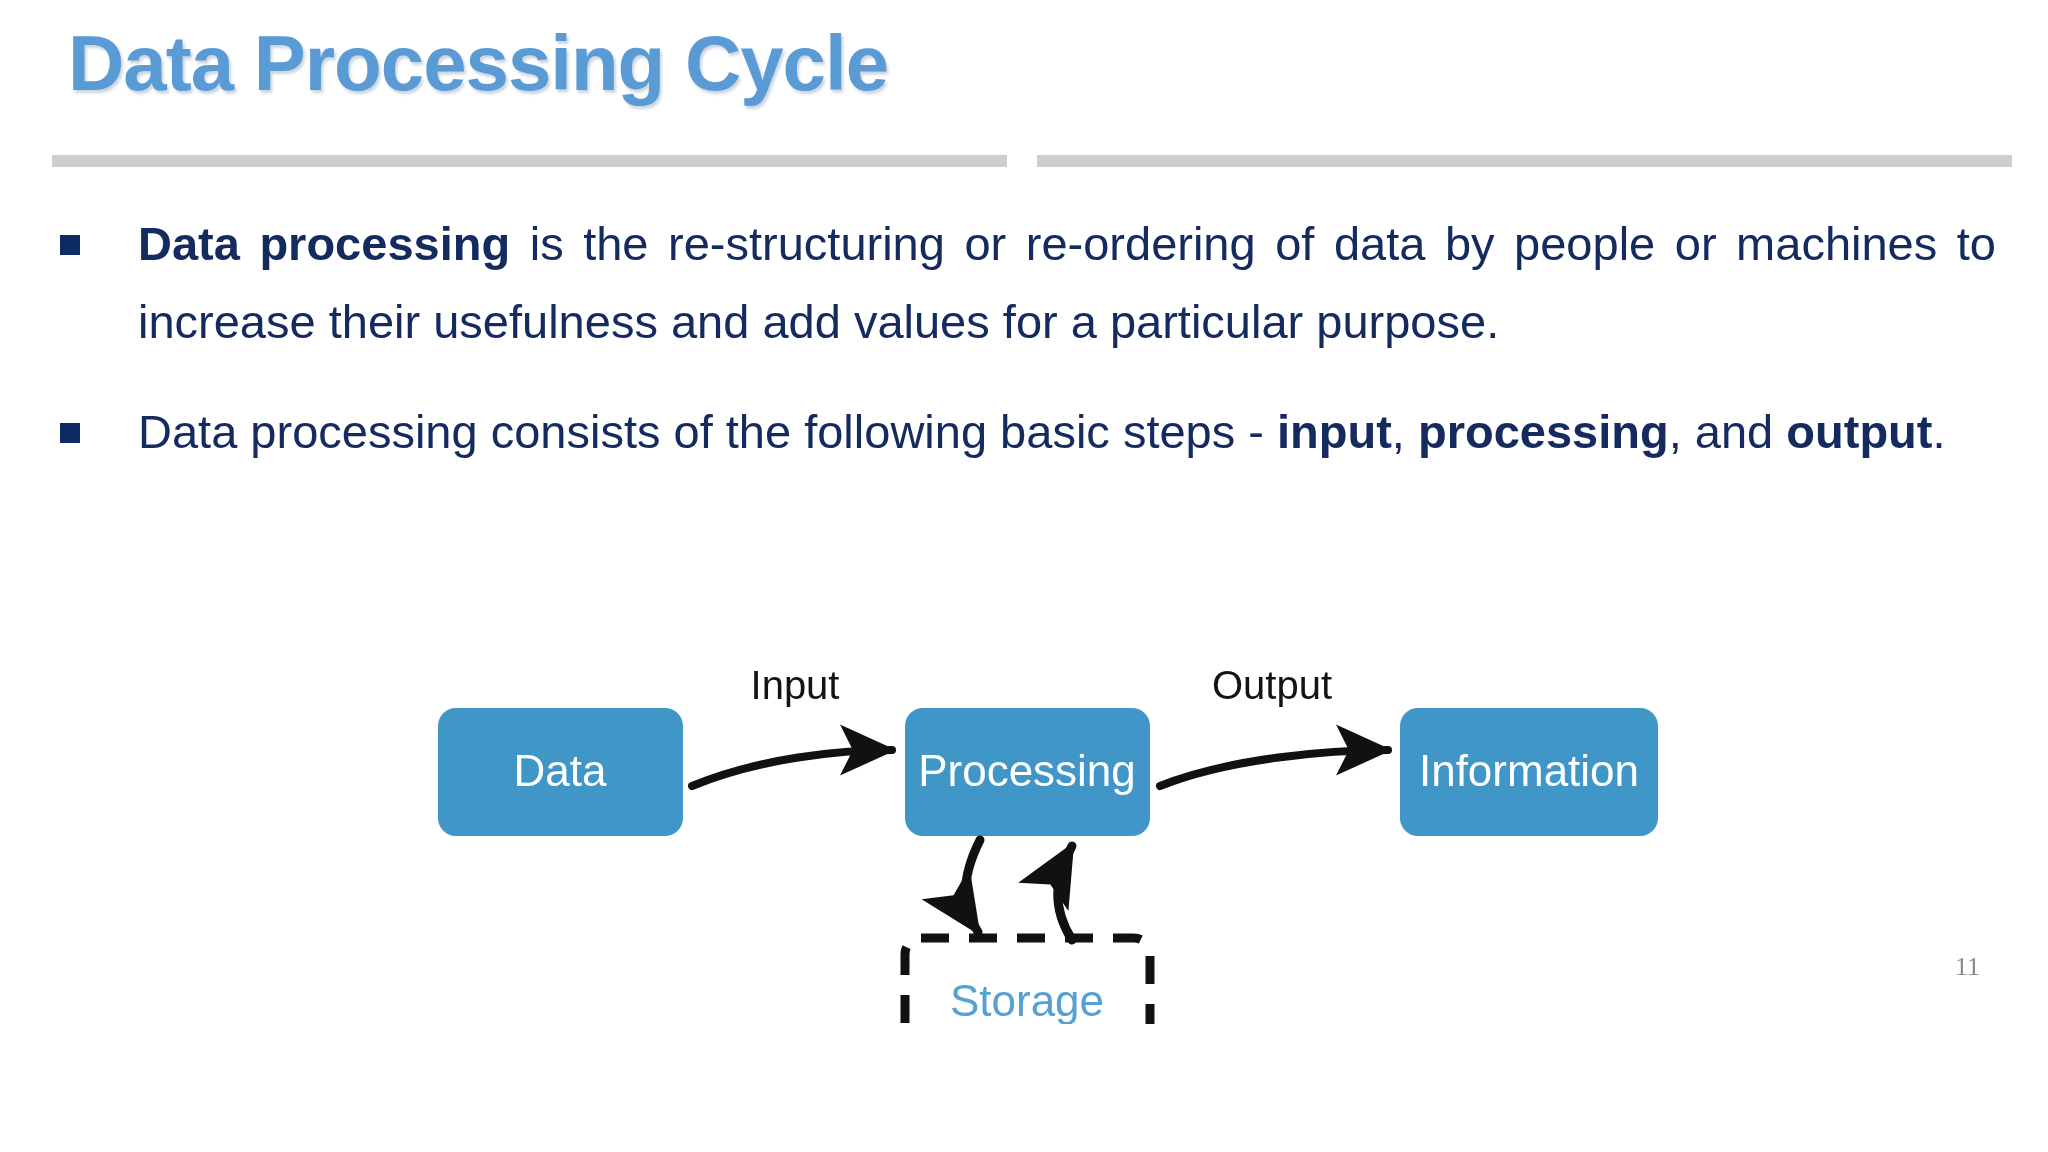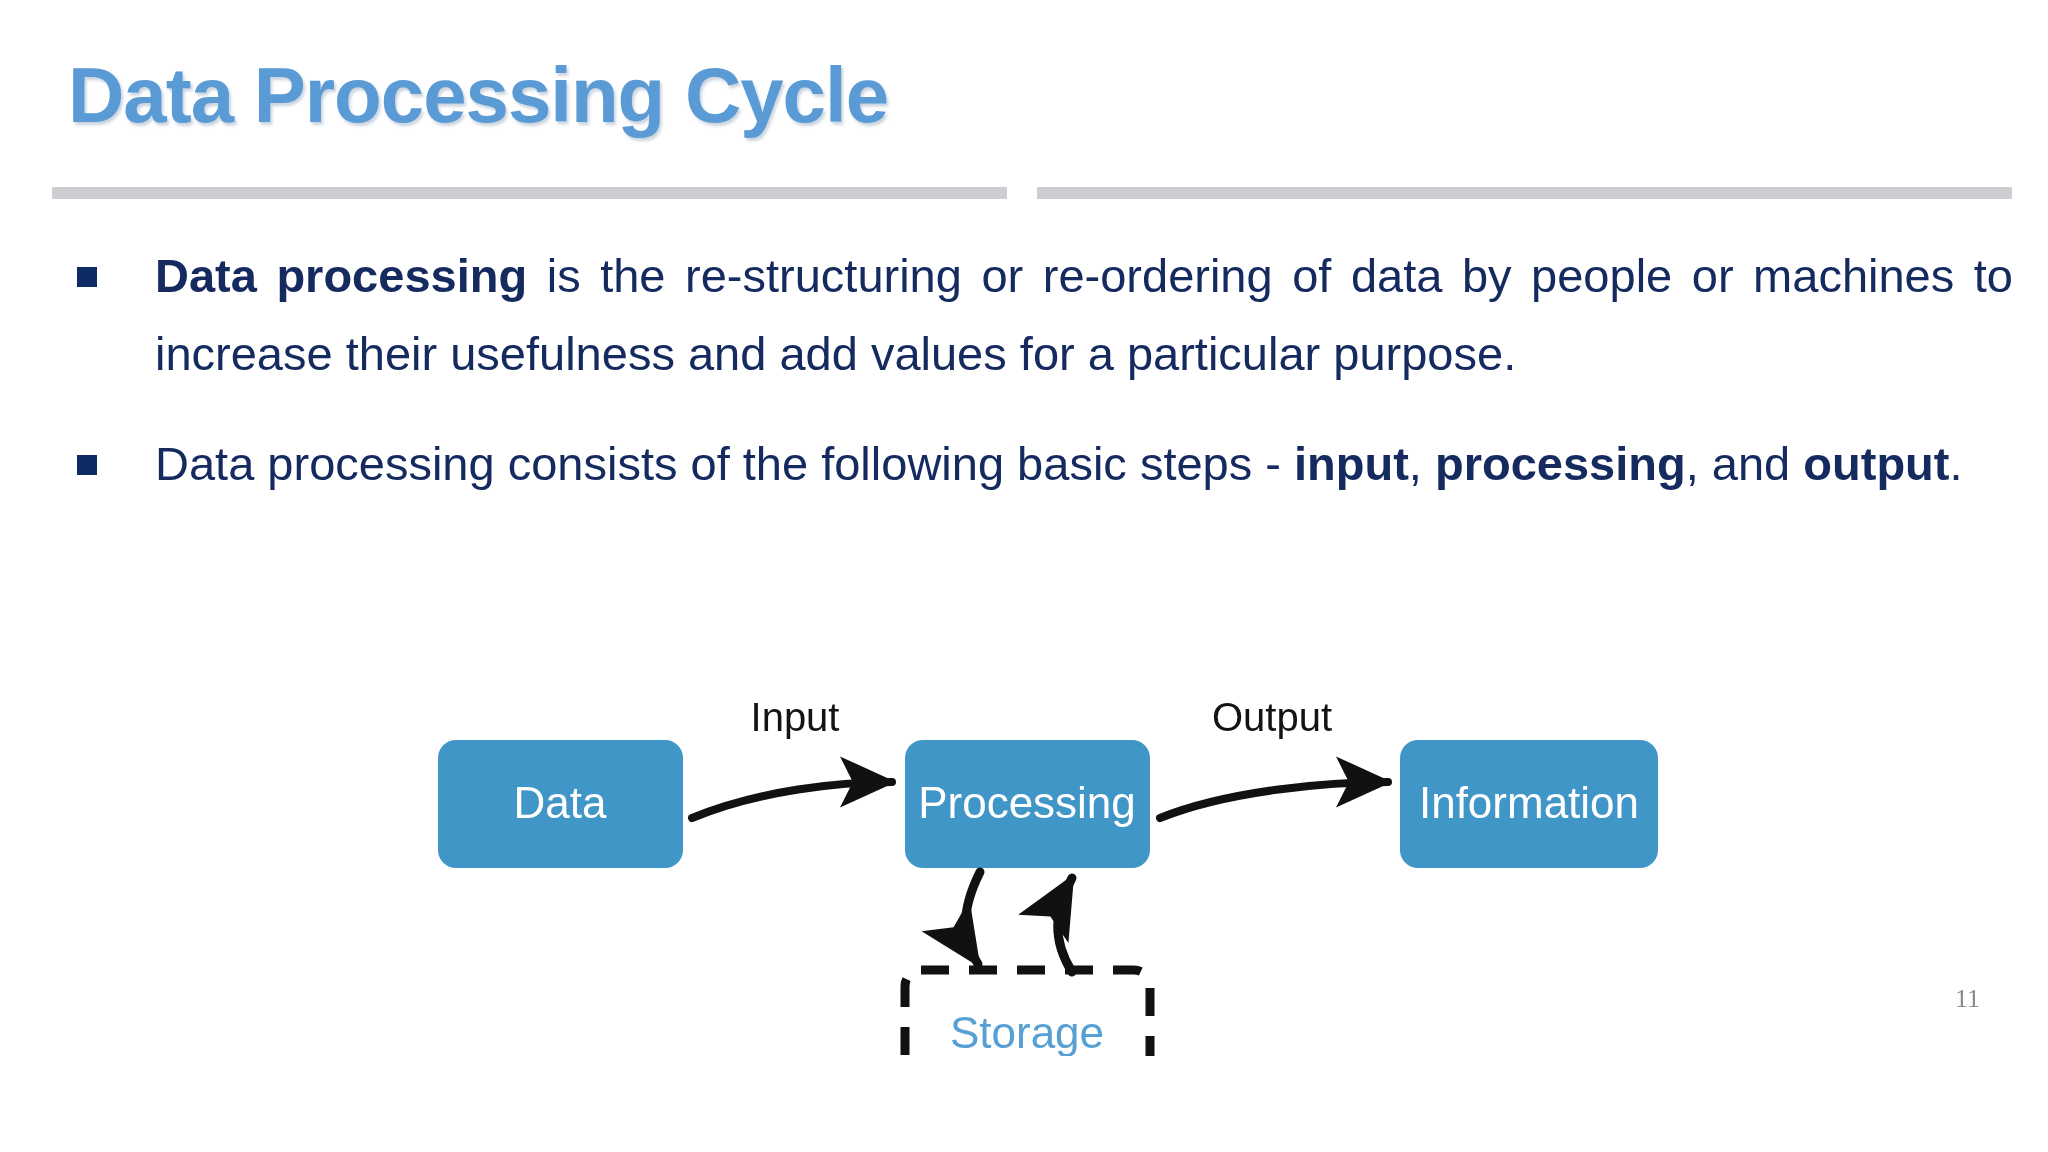--- a/index.html
+++ b/index.html
@@ -15,21 +15,20 @@
     position: relative;
   }
 
   .slide {
     position: absolute;
     left: 0; top: 0;
     width: 2048px;
     height: 1024px;
     background: #ffffff;
     overflow: hidden;
-    margin-top: 32px;
   }
 
   
   .title {
     position: absolute;
     left: 68px;
     top: 18px;
     font-size: 78px;
     font-weight: 700;
     letter-spacing: -1px;
@@ -53,21 +52,21 @@
     left: 1037px;
     top: 155px;
     width: 975px;
     height: 12px;
     background: #CECED2;
   }
 
   
   .body-block {
     position: absolute;
-    left: 63px;
+    left: 46px;
     top: 205px;
     width: 1950px;
   }
   .para {
     position: relative;
     padding-left: 92px;
     margin-bottom: 32px;
     color: #152B60;
     font-size: 47px;
     line-height: 78px;

